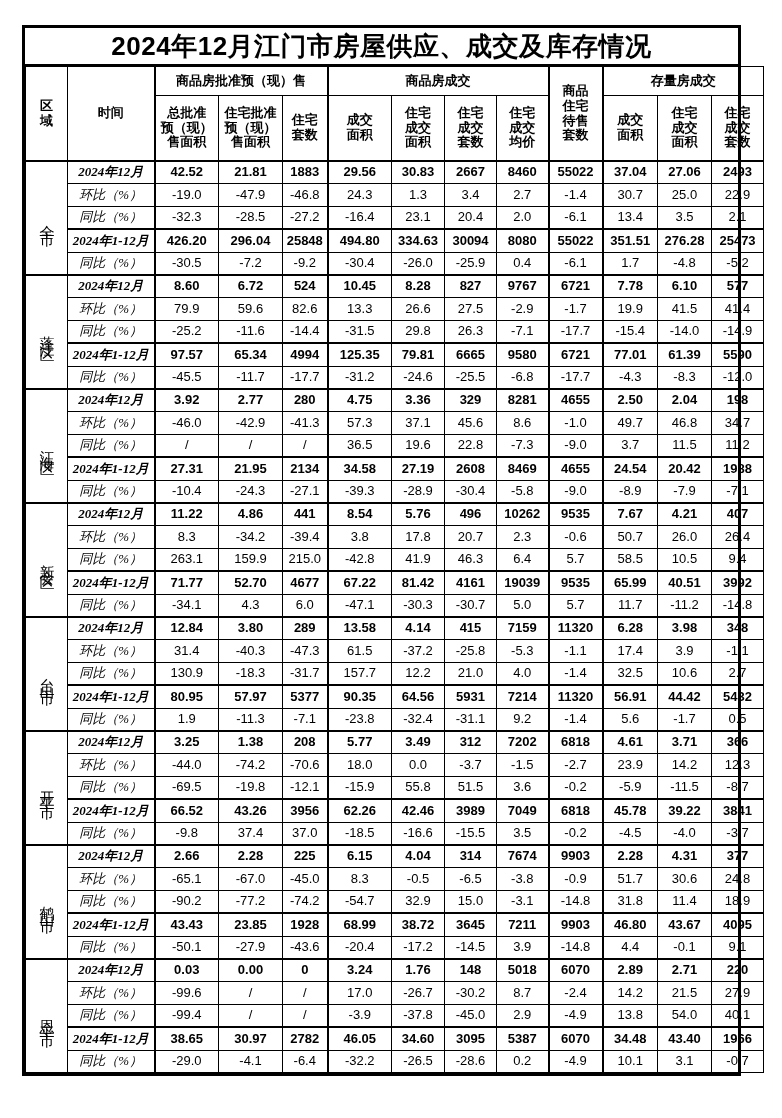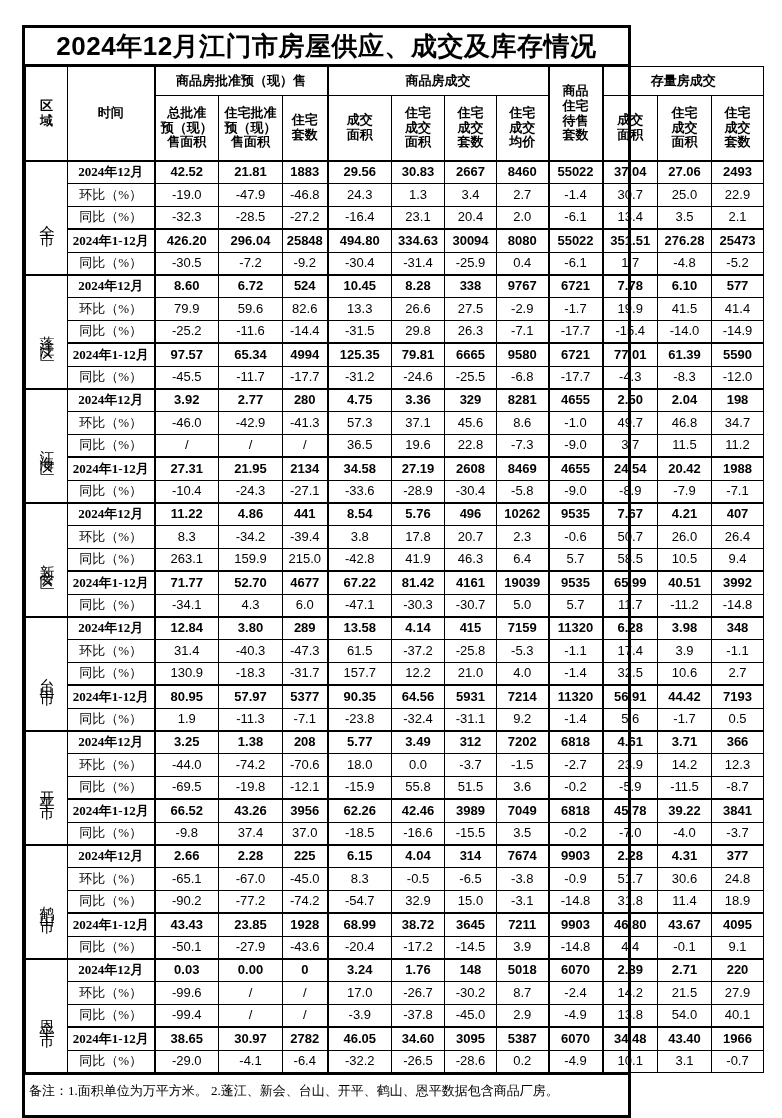--- a/index.html
+++ b/index.html
@@ -1,30 +1,30 @@
 <!DOCTYPE html>
 <html><head>
 <meta charset="utf-8">
 <style>
   html, body { margin:0; padding:0; background:#ffffff; width:782px; height:1118px; overflow:hidden; }
   body { font-family:"Liberation Serif","DejaVu Serif",serif; color:#000; }
-  .sheet { position:absolute; top:25px; left:22px; width:609px; border:3px solid #000; box-sizing:border-box; background:#fff; }
+  .sheet { position:absolute; top:25px; left:22px; width:719px; border:3px solid #000; box-sizing:border-box; background:#fff; }
   .title-bar { height:36px; line-height:36px; text-align:center; font-weight:700; font-size:26px;
                font-family:"Liberation Sans","DejaVu Sans",sans-serif; border-bottom:2px solid #000; letter-spacing:0.5px; }
   table { width:100%; border-collapse:collapse; table-layout:fixed; }
   th, td { border:1px solid #000; text-align:center; vertical-align:middle; padding:0; font-size:13px; line-height:1.12; }
   thead th { font-weight:700; white-space:pre-line; font-family:"Liberation Serif","DejaVu Serif",serif; }
   .group-row th { height:28px; }
   .sub-row th { height:64px;margin-left:8px; }
   tbody tr { height:22.8px; }
   .thick-left { border-left:2px solid #000 !important; }
   tr.region-start td { border-top:2px solid #000; }
   tr.period-start td { border-top:2px solid #000; }
   td.region-cell { writing-mode:vertical-lr; text-orientation:upright; letter-spacing:6px; font-size:15px; padding-top:2px; }
-  td.row-label { font-size:13px; white-space:nowrap; }
+  td.row-label { font-size:13px; white-space:nowrap;font-style:italic; }
   td.val { font-family:"Liberation Sans","DejaVu Sans",sans-serif; font-size:13px; }
   tr.em-row td.val, tr.em-row td.row-label { font-weight:700; }
   .note-bar { border-top:2px solid #000; height:42px; box-sizing:border-box; padding:7px 4px 0 4px;
               font-size:13px; text-align:left; white-space:nowrap; }
   .corner { white-space:pre-line; }
 </style>
 </head>
 <body>
 
 <div class="sheet">
@@ -146,37 +146,37 @@
           <td class="val thick-left">351.51</td>
           <td class="val">276.28</td>
           <td class="val">25473</td>
         </tr>
         <tr class="">
           <td class="row-label">同比（%）</td>
           <td class="val thick-left">-30.5</td>
           <td class="val">-7.2</td>
           <td class="val">-9.2</td>
           <td class="val thick-left">-30.4</td>
-          <td class="val">-31.4</td>
+          <td class="val">-26.0</td>
           <td class="val">-25.9</td>
           <td class="val">0.4</td>
           <td class="val thick-left">-6.1</td>
           <td class="val thick-left">1.7</td>
           <td class="val">-4.8</td>
           <td class="val">-5.2</td>
         </tr>
         <tr class="em-row region-start">
           <td rowspan="5" class="region-cell">蓬江区</td>
           <td class="row-label">2024年12月</td>
           <td class="val thick-left">8.60</td>
           <td class="val">6.72</td>
           <td class="val">524</td>
           <td class="val thick-left">10.45</td>
           <td class="val">8.28</td>
-          <td class="val">338</td>
+          <td class="val">827</td>
           <td class="val">9767</td>
           <td class="val thick-left">6721</td>
           <td class="val thick-left">7.78</td>
           <td class="val">6.10</td>
           <td class="val">577</td>
         </tr>
         <tr class="">
           <td class="row-label">环比（%）</td>
           <td class="val thick-left">79.9</td>
           <td class="val">59.6</td>
@@ -287,21 +287,21 @@
           <td class="val thick-left">4655</td>
           <td class="val thick-left">24.54</td>
           <td class="val">20.42</td>
           <td class="val">1988</td>
         </tr>
         <tr class="">
           <td class="row-label">同比（%）</td>
           <td class="val thick-left">-10.4</td>
           <td class="val">-24.3</td>
           <td class="val">-27.1</td>
-          <td class="val thick-left">-33.6</td>
+          <td class="val thick-left">-39.3</td>
           <td class="val">-28.9</td>
           <td class="val">-30.4</td>
           <td class="val">-5.8</td>
           <td class="val thick-left">-9.0</td>
           <td class="val thick-left">-8.9</td>
           <td class="val">-7.9</td>
           <td class="val">-7.1</td>
         </tr>
         <tr class="em-row region-start">
           <td rowspan="5" class="region-cell">新会区</td>
@@ -422,21 +422,21 @@
           <td class="val thick-left">80.95</td>
           <td class="val">57.97</td>
           <td class="val">5377</td>
           <td class="val thick-left">90.35</td>
           <td class="val">64.56</td>
           <td class="val">5931</td>
           <td class="val">7214</td>
           <td class="val thick-left">11320</td>
           <td class="val thick-left">56.91</td>
           <td class="val">44.42</td>
-          <td class="val">7193</td>
+          <td class="val">5432</td>
         </tr>
         <tr class="">
           <td class="row-label">同比（%）</td>
           <td class="val thick-left">1.9</td>
           <td class="val">-11.3</td>
           <td class="val">-7.1</td>
           <td class="val thick-left">-23.8</td>
           <td class="val">-32.4</td>
           <td class="val">-31.1</td>
           <td class="val">9.2</td>
@@ -505,21 +505,21 @@
         <tr class="">
           <td class="row-label">同比（%）</td>
           <td class="val thick-left">-9.8</td>
           <td class="val">37.4</td>
           <td class="val">37.0</td>
           <td class="val thick-left">-18.5</td>
           <td class="val">-16.6</td>
           <td class="val">-15.5</td>
           <td class="val">3.5</td>
           <td class="val thick-left">-0.2</td>
-          <td class="val thick-left">-7.0</td>
+          <td class="val thick-left">-4.5</td>
           <td class="val">-4.0</td>
           <td class="val">-3.7</td>
         </tr>
         <tr class="em-row region-start">
           <td rowspan="5" class="region-cell">鹤山市</td>
           <td class="row-label">2024年12月</td>
           <td class="val thick-left">2.66</td>
           <td class="val">2.28</td>
           <td class="val">225</td>
           <td class="val thick-left">6.15</td>
@@ -654,14 +654,13 @@
           <td class="val">-28.6</td>
           <td class="val">0.2</td>
           <td class="val thick-left">-4.9</td>
           <td class="val thick-left">10.1</td>
           <td class="val">3.1</td>
           <td class="val">-0.7</td>
         </tr>
       </tbody>
   </table>
 
-  <div class="note-bar">备注：1.面积单位为万平方米。  2.蓬江、新会、台山、开平、鹤山、恩平数据包含商品厂房。</div>
 </div>
 
 </body></html>

